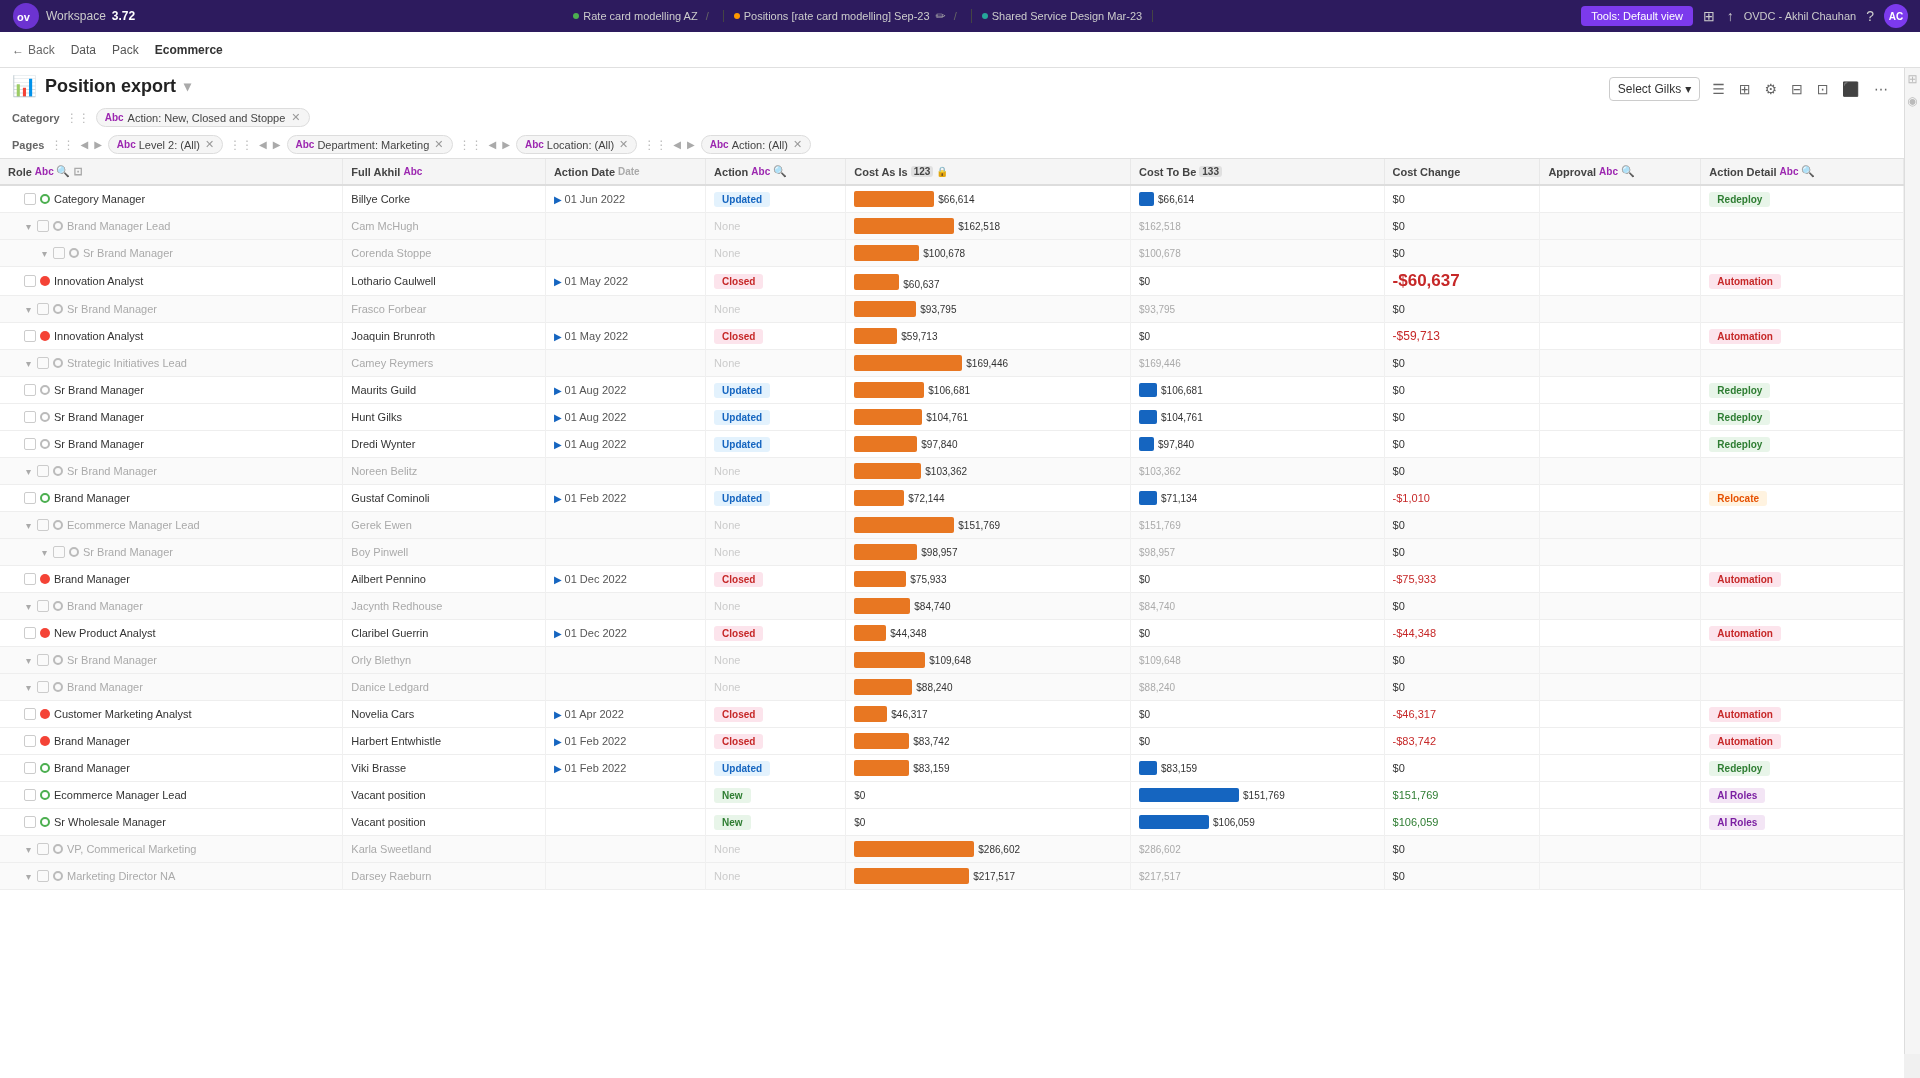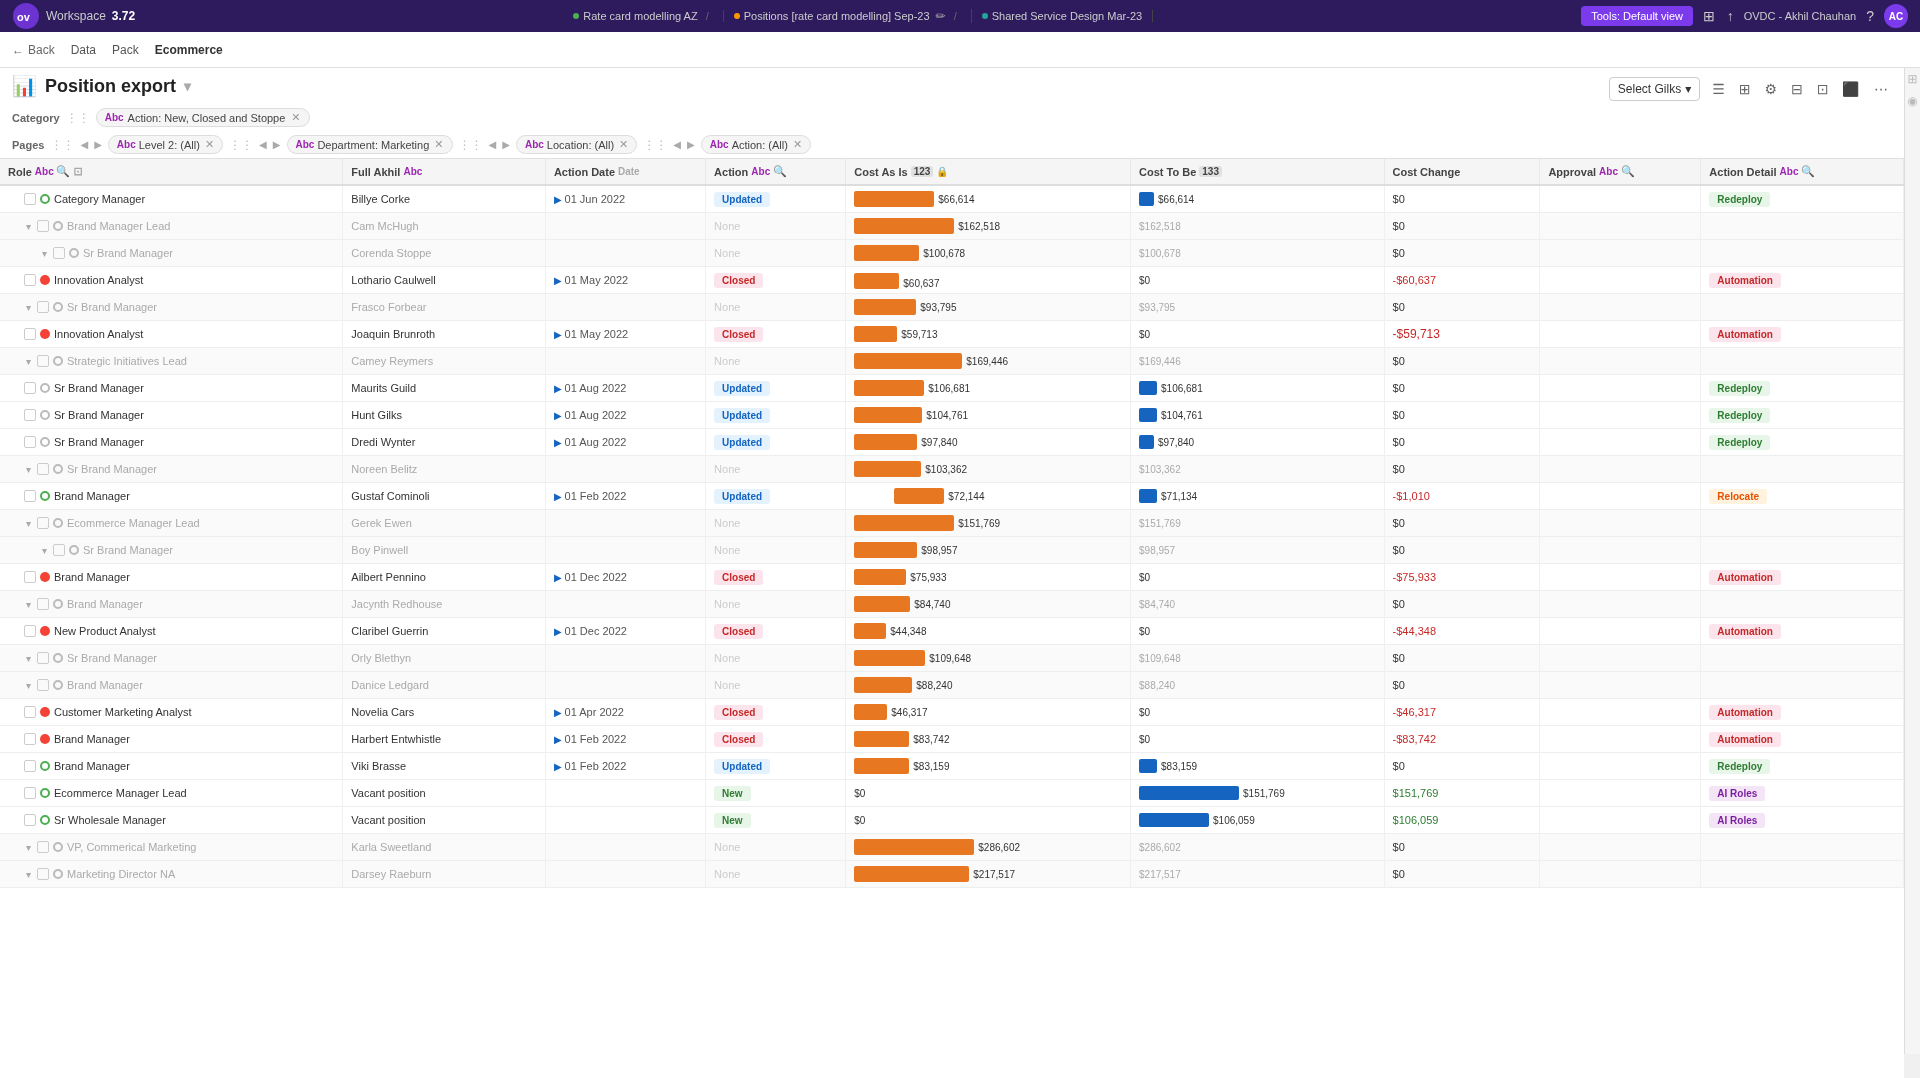--- a/index.html
+++ b/index.html
@@ -488,21 +488,21 @@
                 <span style="display:flex;align-items:center;gap:3px;"><span style="color:#1565c0;font-size:10px;">▶</span>01 May 2022</span>
               </td>
               <td><span class="action-badge closed">Closed</span></td>
               <td style="position: relative; min-width: 160px;">
       <div style="position:relative;height:18px;display:flex;align-items:flex-end;">
         <div style="width:45px;height:16px;background:#e87722;border-radius:2px;display:inline-block;min-width:4px;flex-shrink:0;"></div>
         <span style="margin-left:4px;font-size:10px;color:#333;font-weight:500;">$60,637</span>
       </div>
     </td>
               <td style="min-width: 160px;"><span style="font-size:10px;color:#333;">$0</span></td>
-              <td><span style="color:#c62828;font-size:11px;">-$60,637</span></td>
+              <td><span style="color:#c62828;font-size:17px;font-weight:bold;">-$60,637</span></td>
               <td></td>
               <td><span class="detail-badge automation">Automation</span></td>
             </tr>
             <tr class="sub-row">
               <td>
     <div class="role-cell">
       <span class="expand-btn" style="margin-left:16px">▾</span>
       <div class="check-box"></div>
       <span class="status-dot outline-grey"></span>
       <span style="color:#aaa">Sr Brand Manager</span>
@@ -691,21 +691,21 @@
       <span class="status-dot outline-green"></span>
       <span style="color:#333">Brand Manager</span>
     </div>
   </td>
               <td style="color: rgb(51, 51, 51);">Gustaf Cominoli</td>
               <td style="color: rgb(85, 85, 85);">
                 <span style="display:flex;align-items:center;gap:3px;"><span style="color:#1565c0;font-size:10px;">▶</span>01 Feb 2022</span>
               </td>
               <td><span class="action-badge updated">Updated</span></td>
               <td style="position: relative; min-width: 160px;">
-      <div style="position:relative;height:18px;display:flex;align-items:center;margin-left:40px;">
+      <div style="position:relative;height:18px;display:flex;align-items:center;">
         <div style="width:50px;height:16px;background:#e87722;border-radius:2px;display:inline-block;min-width:4px;flex-shrink:0;"></div>
         <span style="margin-left:4px;font-size:10px;color:#333;font-weight:500;">$72,144</span>
       </div>
     </td>
               <td style="min-width: 160px;">
       <div style="position:relative;height:18px;display:flex;align-items:center;gap:4px;">
         <div style="width:18px;height:14px;background:#1565c0;border-radius:2px;display:inline-block;"></div>
         <span style="font-size:10px;color:#333;">$71,134</span>
       </div>
     </td>

